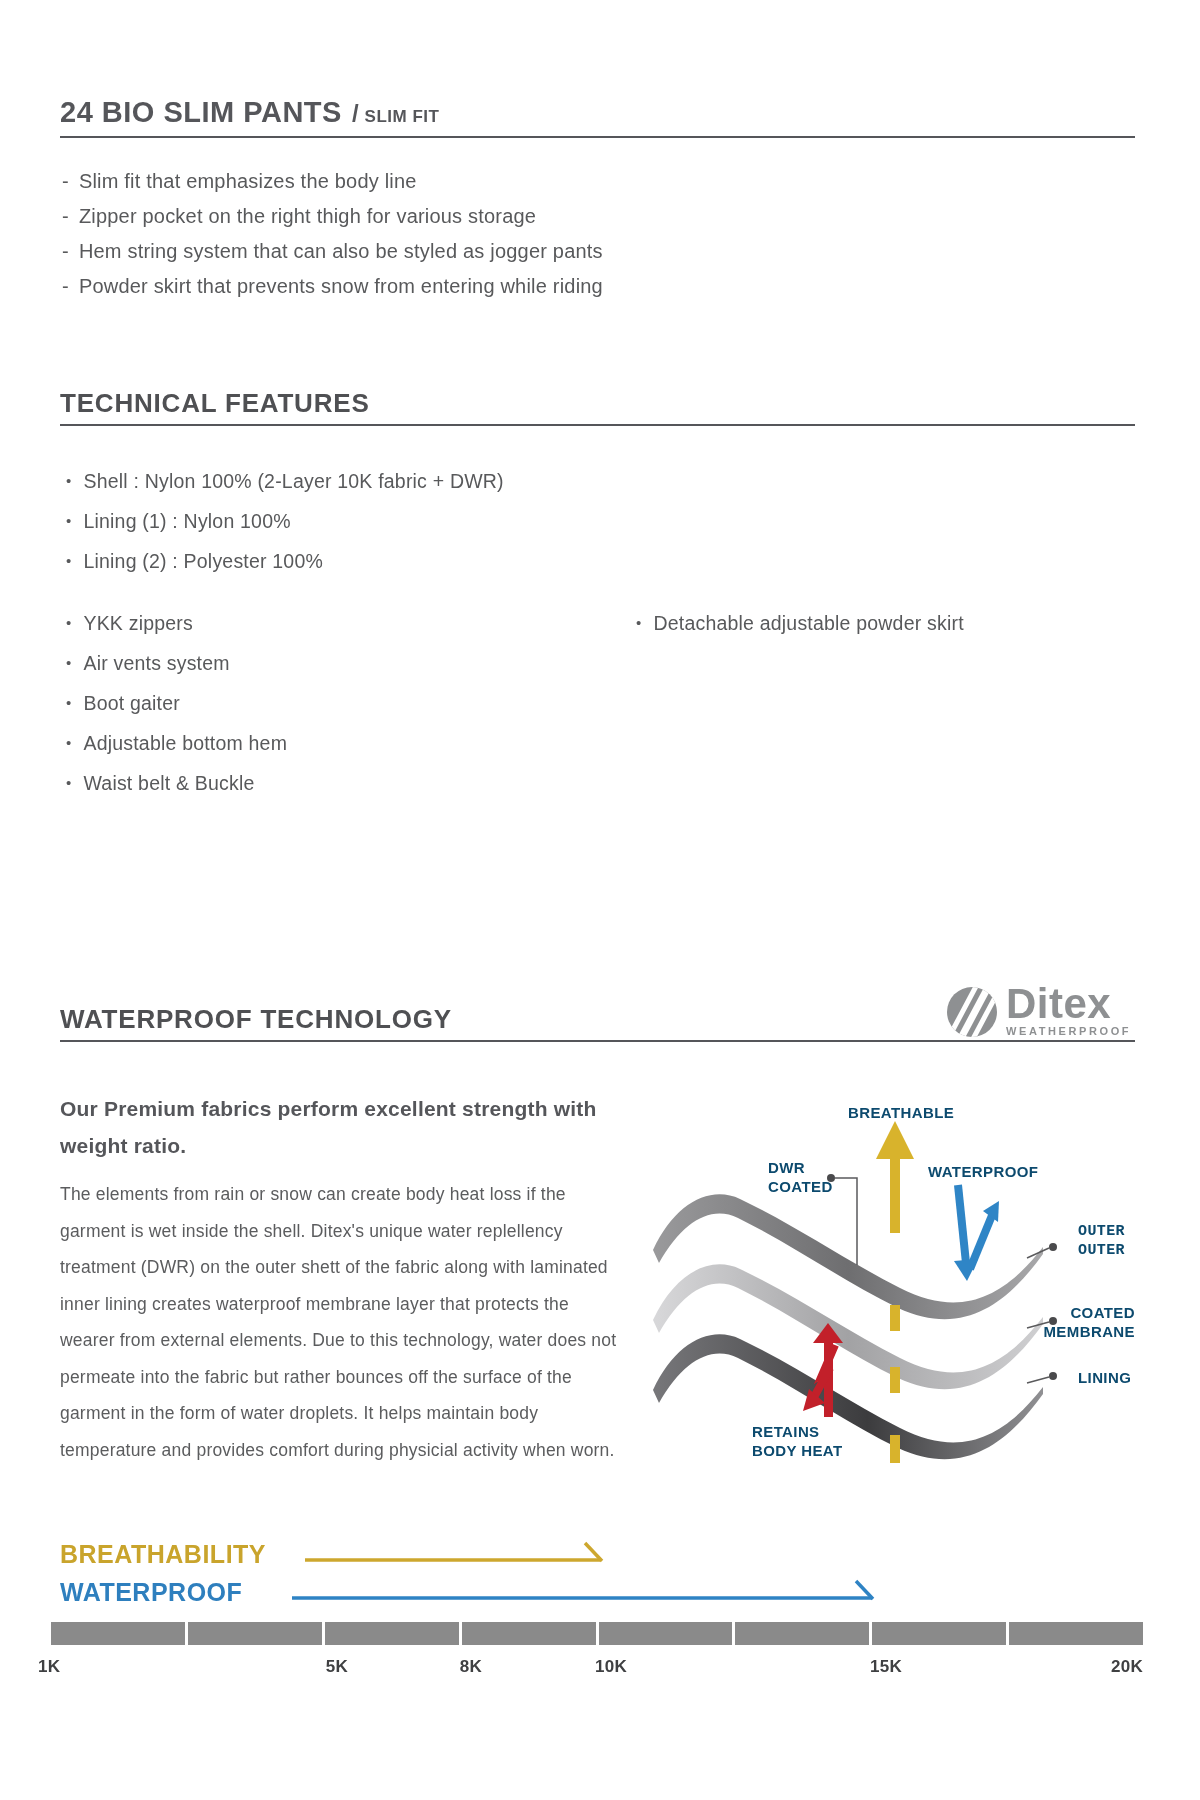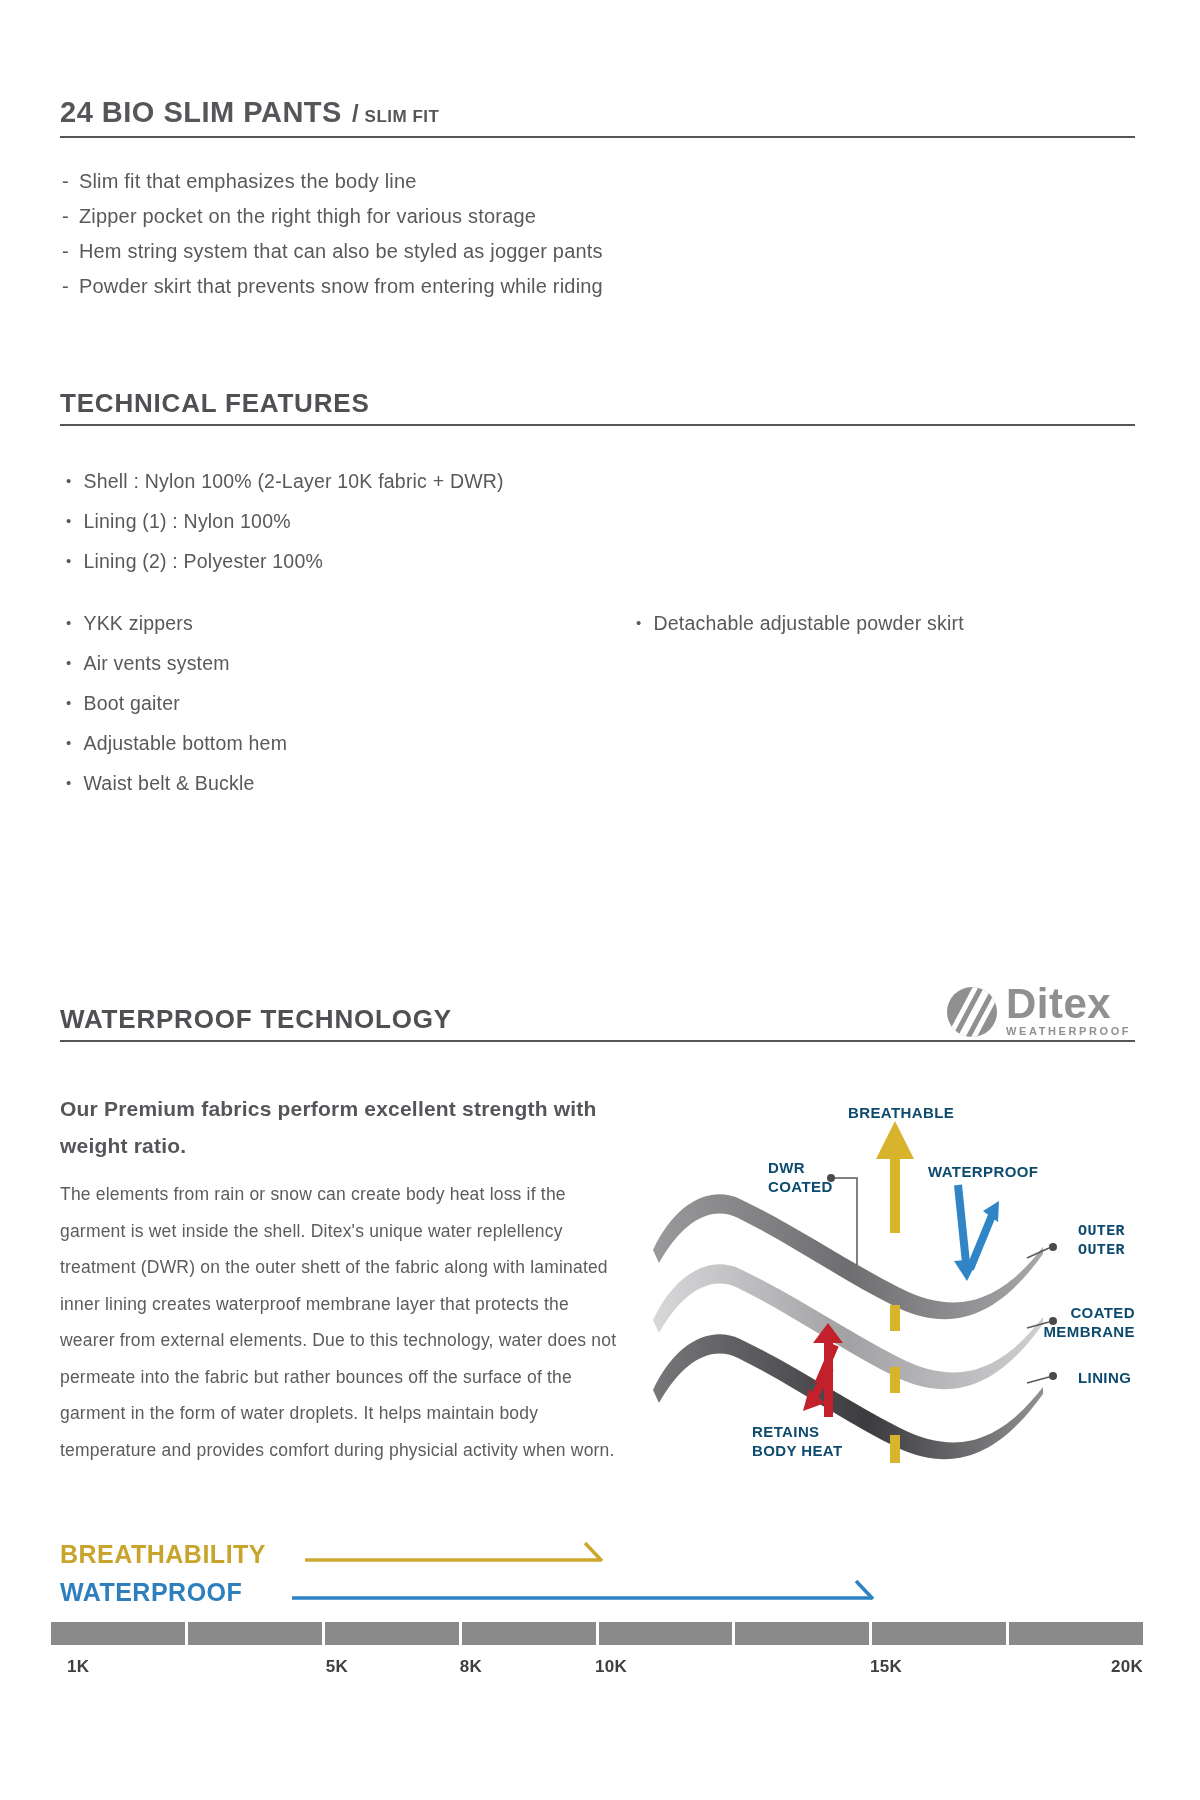--- a/index.html
+++ b/index.html
@@ -226,20 +226,20 @@
   <div class="abs scale-bar">
     <div class="seg"></div>
     <div class="seg"></div>
     <div class="seg"></div>
     <div class="seg"></div>
     <div class="seg"></div>
     <div class="seg"></div>
     <div class="seg"></div>
     <div class="seg"></div>
   </div>
-  <span class="tick" style="left:67px;">1K</span>
+  <span class="tick" style="left:38px;">1K</span>
   <span class="tick" style="left:337px;transform:translateX(-50%);">5K</span>
   <span class="tick" style="left:471px;transform:translateX(-50%);">8K</span>
   <span class="tick" style="left:611px;transform:translateX(-50%);">10K</span>
   <span class="tick" style="left:886px;transform:translateX(-50%);">15K</span>
   <span class="tick" style="left:1143px;transform:translateX(-100%);">20K</span>
 
 </div>
 
 </body></html>

